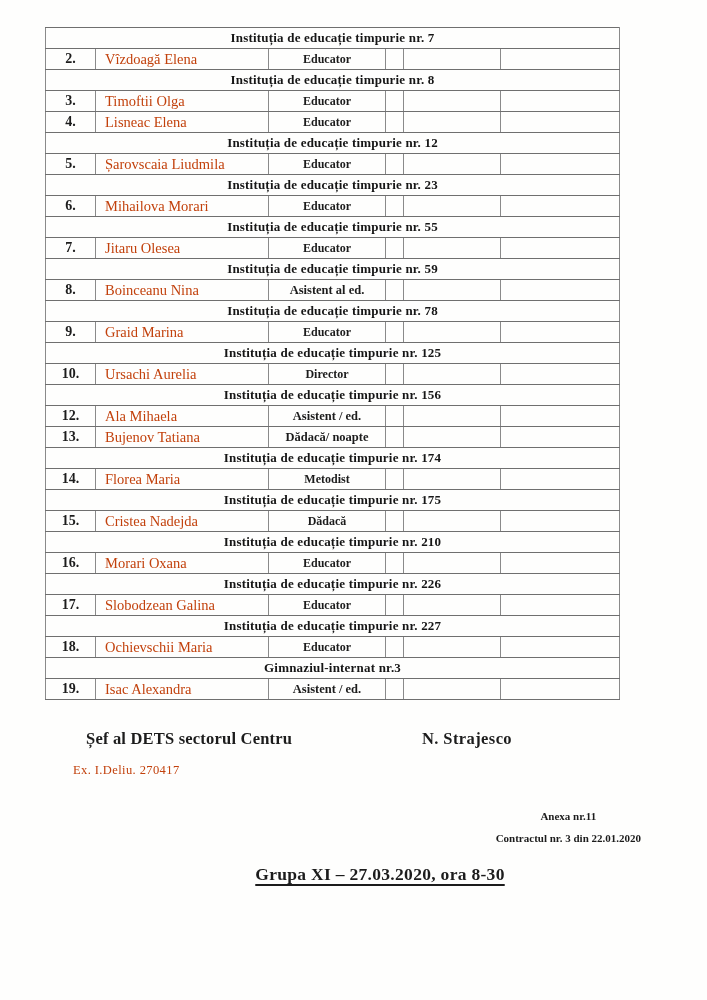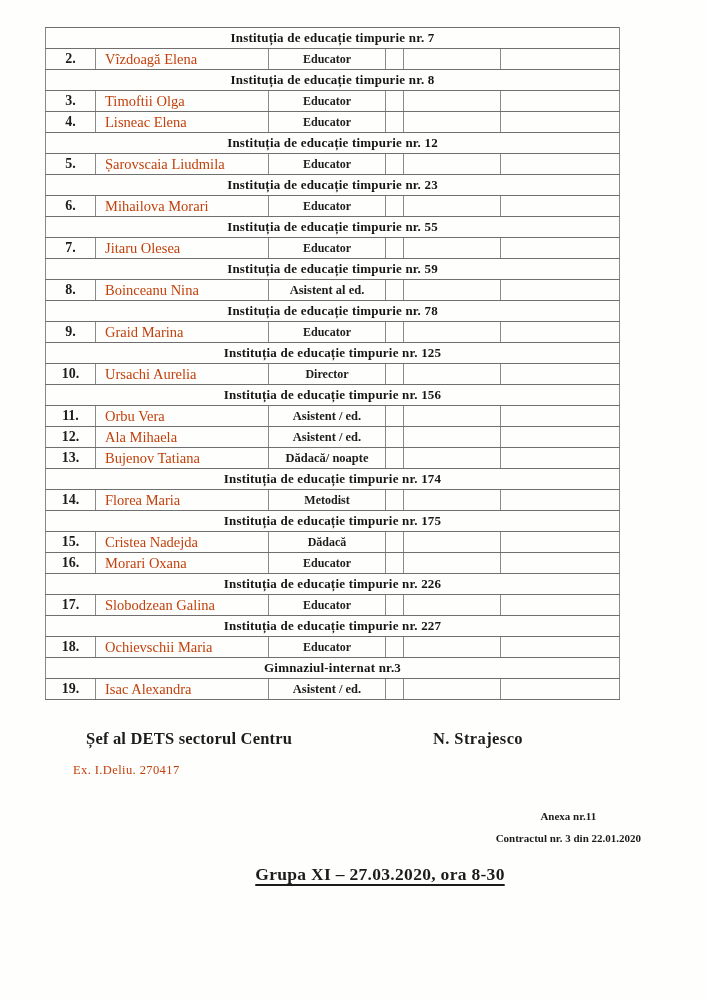--- a/index.html
+++ b/index.html
@@ -54,21 +54,21 @@
     font-size:12px;
   }
   tr.person-row td.role.small{font-size:12.5px;}
 
   
   .sig-left{
     position:absolute;left:86px;top:729px;
     font-weight:bold;font-size:16.5px;letter-spacing:.2px;
   }
   .sig-right{
-    position:absolute;left:433px;top:729px;
+    position:absolute;left:422px;top:729px;
     font-weight:bold;font-size:16.5px;letter-spacing:.4px;
   }
   .executor{
     position:absolute;left:73px;top:763px;
     font-size:12.5px;color:#c2410c;letter-spacing:.4px;
   }
 
   
   .annex{
     position:absolute;right:66px;top:805px;
@@ -203,28 +203,20 @@
           <td class="name">Ursachi Aurelia</td>
           <td class="role">Director</td>
           <td class="c4"></td>
           <td class="c5"></td>
           <td class="c6"></td>
         </tr>
         <tr class="inst-row">
           <td colspan="6">Instituția de educație timpurie nr. 156</td>
         </tr>
         <tr class="person-row">
-          <td class="num">11.</td>
-          <td class="name">Orbu Vera</td>
-          <td class="role small">Asistent / ed.</td>
-          <td class="c4"></td>
-          <td class="c5"></td>
-          <td class="c6"></td>
-        </tr>
-        <tr class="person-row">
           <td class="num">12.</td>
           <td class="name">Ala Mihaela</td>
           <td class="role small">Asistent / ed.</td>
           <td class="c4"></td>
           <td class="c5"></td>
           <td class="c6"></td>
         </tr>
         <tr class="person-row">
           <td class="num">13.</td>
           <td class="name">Bujenov Tatiana</td>
@@ -247,20 +239,23 @@
         <tr class="inst-row">
           <td colspan="6">Instituția de educație timpurie nr. 175</td>
         </tr>
         <tr class="person-row">
           <td class="num">15.</td>
           <td class="name">Cristea Nadejda</td>
           <td class="role">Dădacă</td>
           <td class="c4"></td>
           <td class="c5"></td>
           <td class="c6"></td>
+        </tr>
+        <tr class="inst-row">
+          <td colspan="6">Instituția de educație timpurie nr. 210</td>
         </tr>
         <tr class="person-row">
           <td class="num">16.</td>
           <td class="name">Morari Oxana</td>
           <td class="role">Educator</td>
           <td class="c4"></td>
           <td class="c5"></td>
           <td class="c6"></td>
         </tr>
         <tr class="inst-row">

